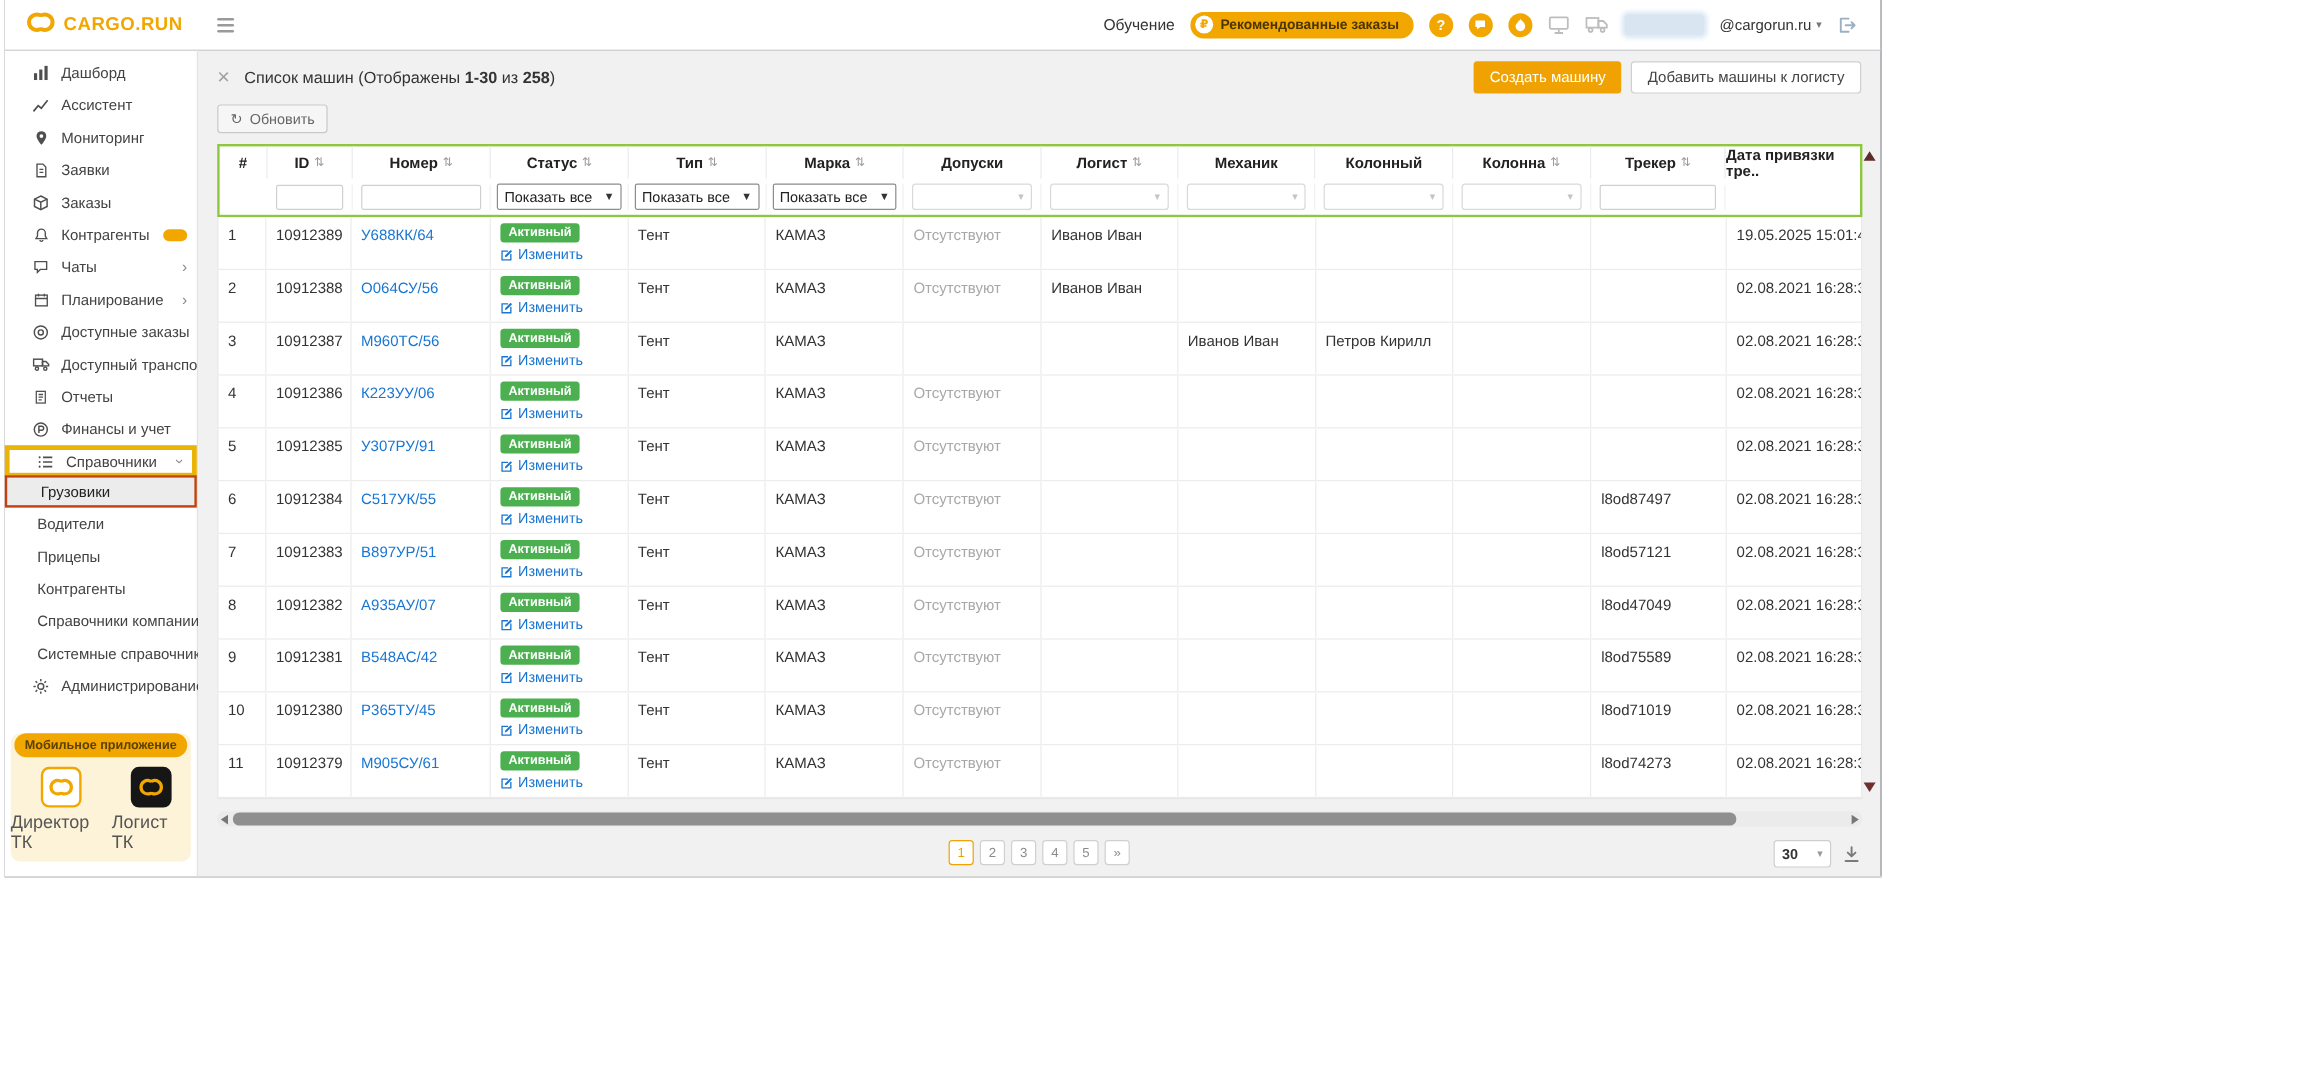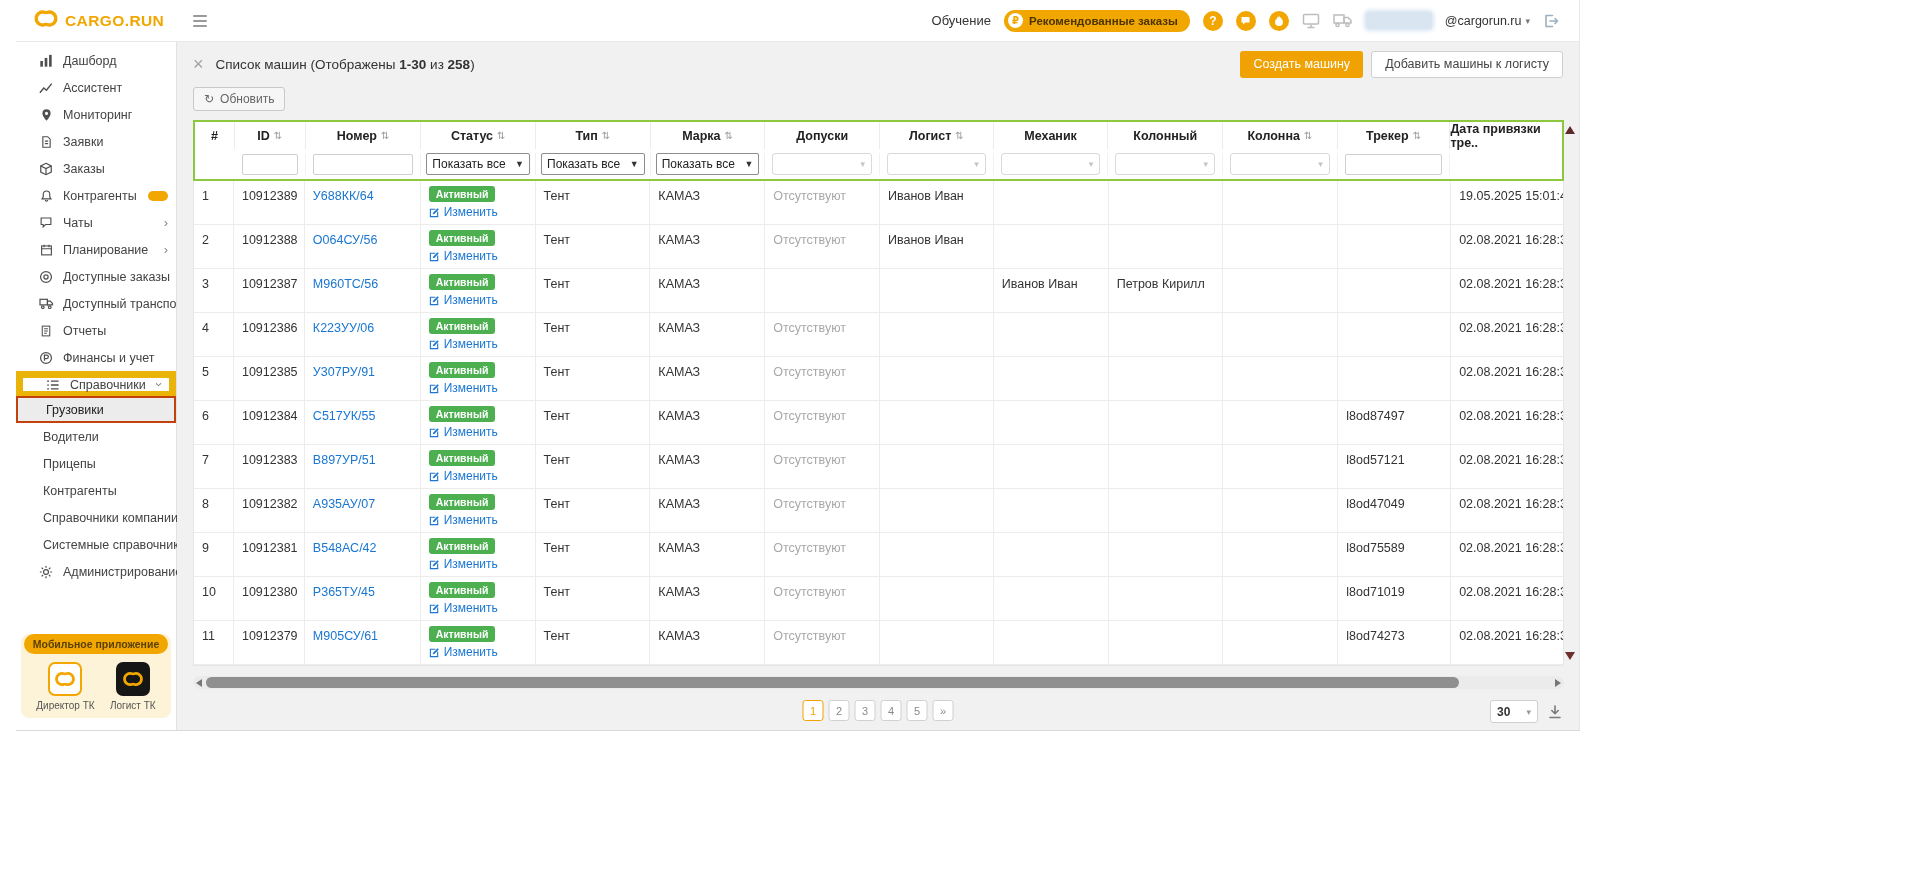--- a/index.html
+++ b/index.html
@@ -1,18 +1,18 @@
 <!DOCTYPE html>
 <html><head>
 <meta charset="utf-8">
 <style>
   * { margin:0; padding:0; box-sizing:border-box; }
   html,body { width:1921px; height:895px; background:#fff; overflow:hidden;
     font-family:"Liberation Sans","DejaVu Sans",sans-serif; color:#333; }
-  .app { position:absolute; top:0; left:16px; width:1564px; height:731px; background:#0f172a;
+  .app { position:absolute; top:0; left:4px; width:1564px; height:731px; background:#0f172a;
     border-right:1px solid #e6e6e6; border-bottom:1px solid #d9d9d9; }
 
   
   .topbar { position:absolute; top:0; left:0; right:0; height:42px; background:#fff;
     border-bottom:1px solid #e8e8e8; display:flex; align-items:center; z-index:5; }
   .topbar-left { width:161px; padding-left:18px; display:flex; align-items:center; gap:7px; flex:none; }
   .logo-text { font-size:15.5px; font-weight:700; color:#f2a600; letter-spacing:.4px; }
   .burger { margin-left:16px; display:flex; flex-direction:column; gap:3px; cursor:pointer; }
   .burger i { display:block; width:14px; height:2px; background:#9a9a9a; border-radius:1px; }
   .top-right { margin-left:auto; display:flex; align-items:center; gap:13px; padding-right:20px; }
@@ -31,34 +31,34 @@
   .user-email .chev-dn { font-size:9px; color:#777; }
   
   .sidebar { position:absolute; top:42px; left:0; bottom:0; width:161px; background:#fff;
     border-right:1px solid #e2e2e2; padding-top:5px; }
   .nav-item { height:27px; display:flex; align-items:center; gap:9px; padding:0 8px 0 22px;
     font-size:12.5px; color:#434343; cursor:pointer; white-space:nowrap; }
   .nav-ico { width:16px; flex:none; display:flex; align-items:center; justify-content:center; }
   .nav-badge { margin-left:auto; width:20px; height:10px; border-radius:6px; background:#f2a600; flex:none; }
   .chev { margin-left:auto; color:#8a8a8a; font-size:13px; line-height:1; }
   .chev.open { display:inline-block; transform:rotate(90deg); }
-  .nav-item.catalog { border:7px solid #eab308; }
+  .nav-item.catalog { border:4px solid #eab308; }
   .nav-sub { height:27px; display:flex; align-items:center; padding-left:27px; font-size:12.5px;
     color:#434343; cursor:pointer; white-space:nowrap; }
   .nav-sub.active { border:2px solid #c2410c; background:#ececec; margin-top:-2px; color:#222;padding-left:28px; }
   .mobile { position:absolute; left:5px; right:5px; bottom:12px; background:#fdf3d9;
     border-radius:8px; padding:0 0 7px; }
   .mobile-pill { margin:0 3px 8px; background:#f2a600; border-radius:10px; height:20px;
     display:flex; align-items:center; justify-content:center; font-size:10.5px; font-weight:700; color:#5a4100; }
   .tiles { display:flex; justify-content:space-evenly; }
   .tile { display:flex; flex-direction:column; align-items:center; gap:4px; cursor:pointer; }
   .tile-box { width:34px; height:34px; border-radius:7px; display:flex; align-items:center; justify-content:center; }
   .tile-box.light { background:#fff; border:2px solid #f2a600; }
   .tile-box.dark { background:#161616; border:2px solid #161616; }
-  .tile-cap { font-size:10px; color:#555; }
+  .tile-cap { font-size:15px; color:#555; }
 
   
   .main { position:absolute; top:42px; left:161px; right:0; bottom:0; background:#f1f1f1; padding:0 16px; }
   .main-header { height:44px; display:flex; align-items:center; gap:12px; }
   .close-x { font-size:18px; color:#a0a0a0; cursor:pointer; line-height:1; }
   .page-title { font-size:13.5px; color:#333; }
   .page-title b { font-weight:700; }
   .hdr-buttons { margin-left:auto; display:flex; gap:8px; }
   .btn-orange { background:#f0a202; color:#fff; border:none; border-radius:3px; height:27px;
     padding:0 13px; font-size:12.5px; cursor:pointer; font-family:inherit; }

